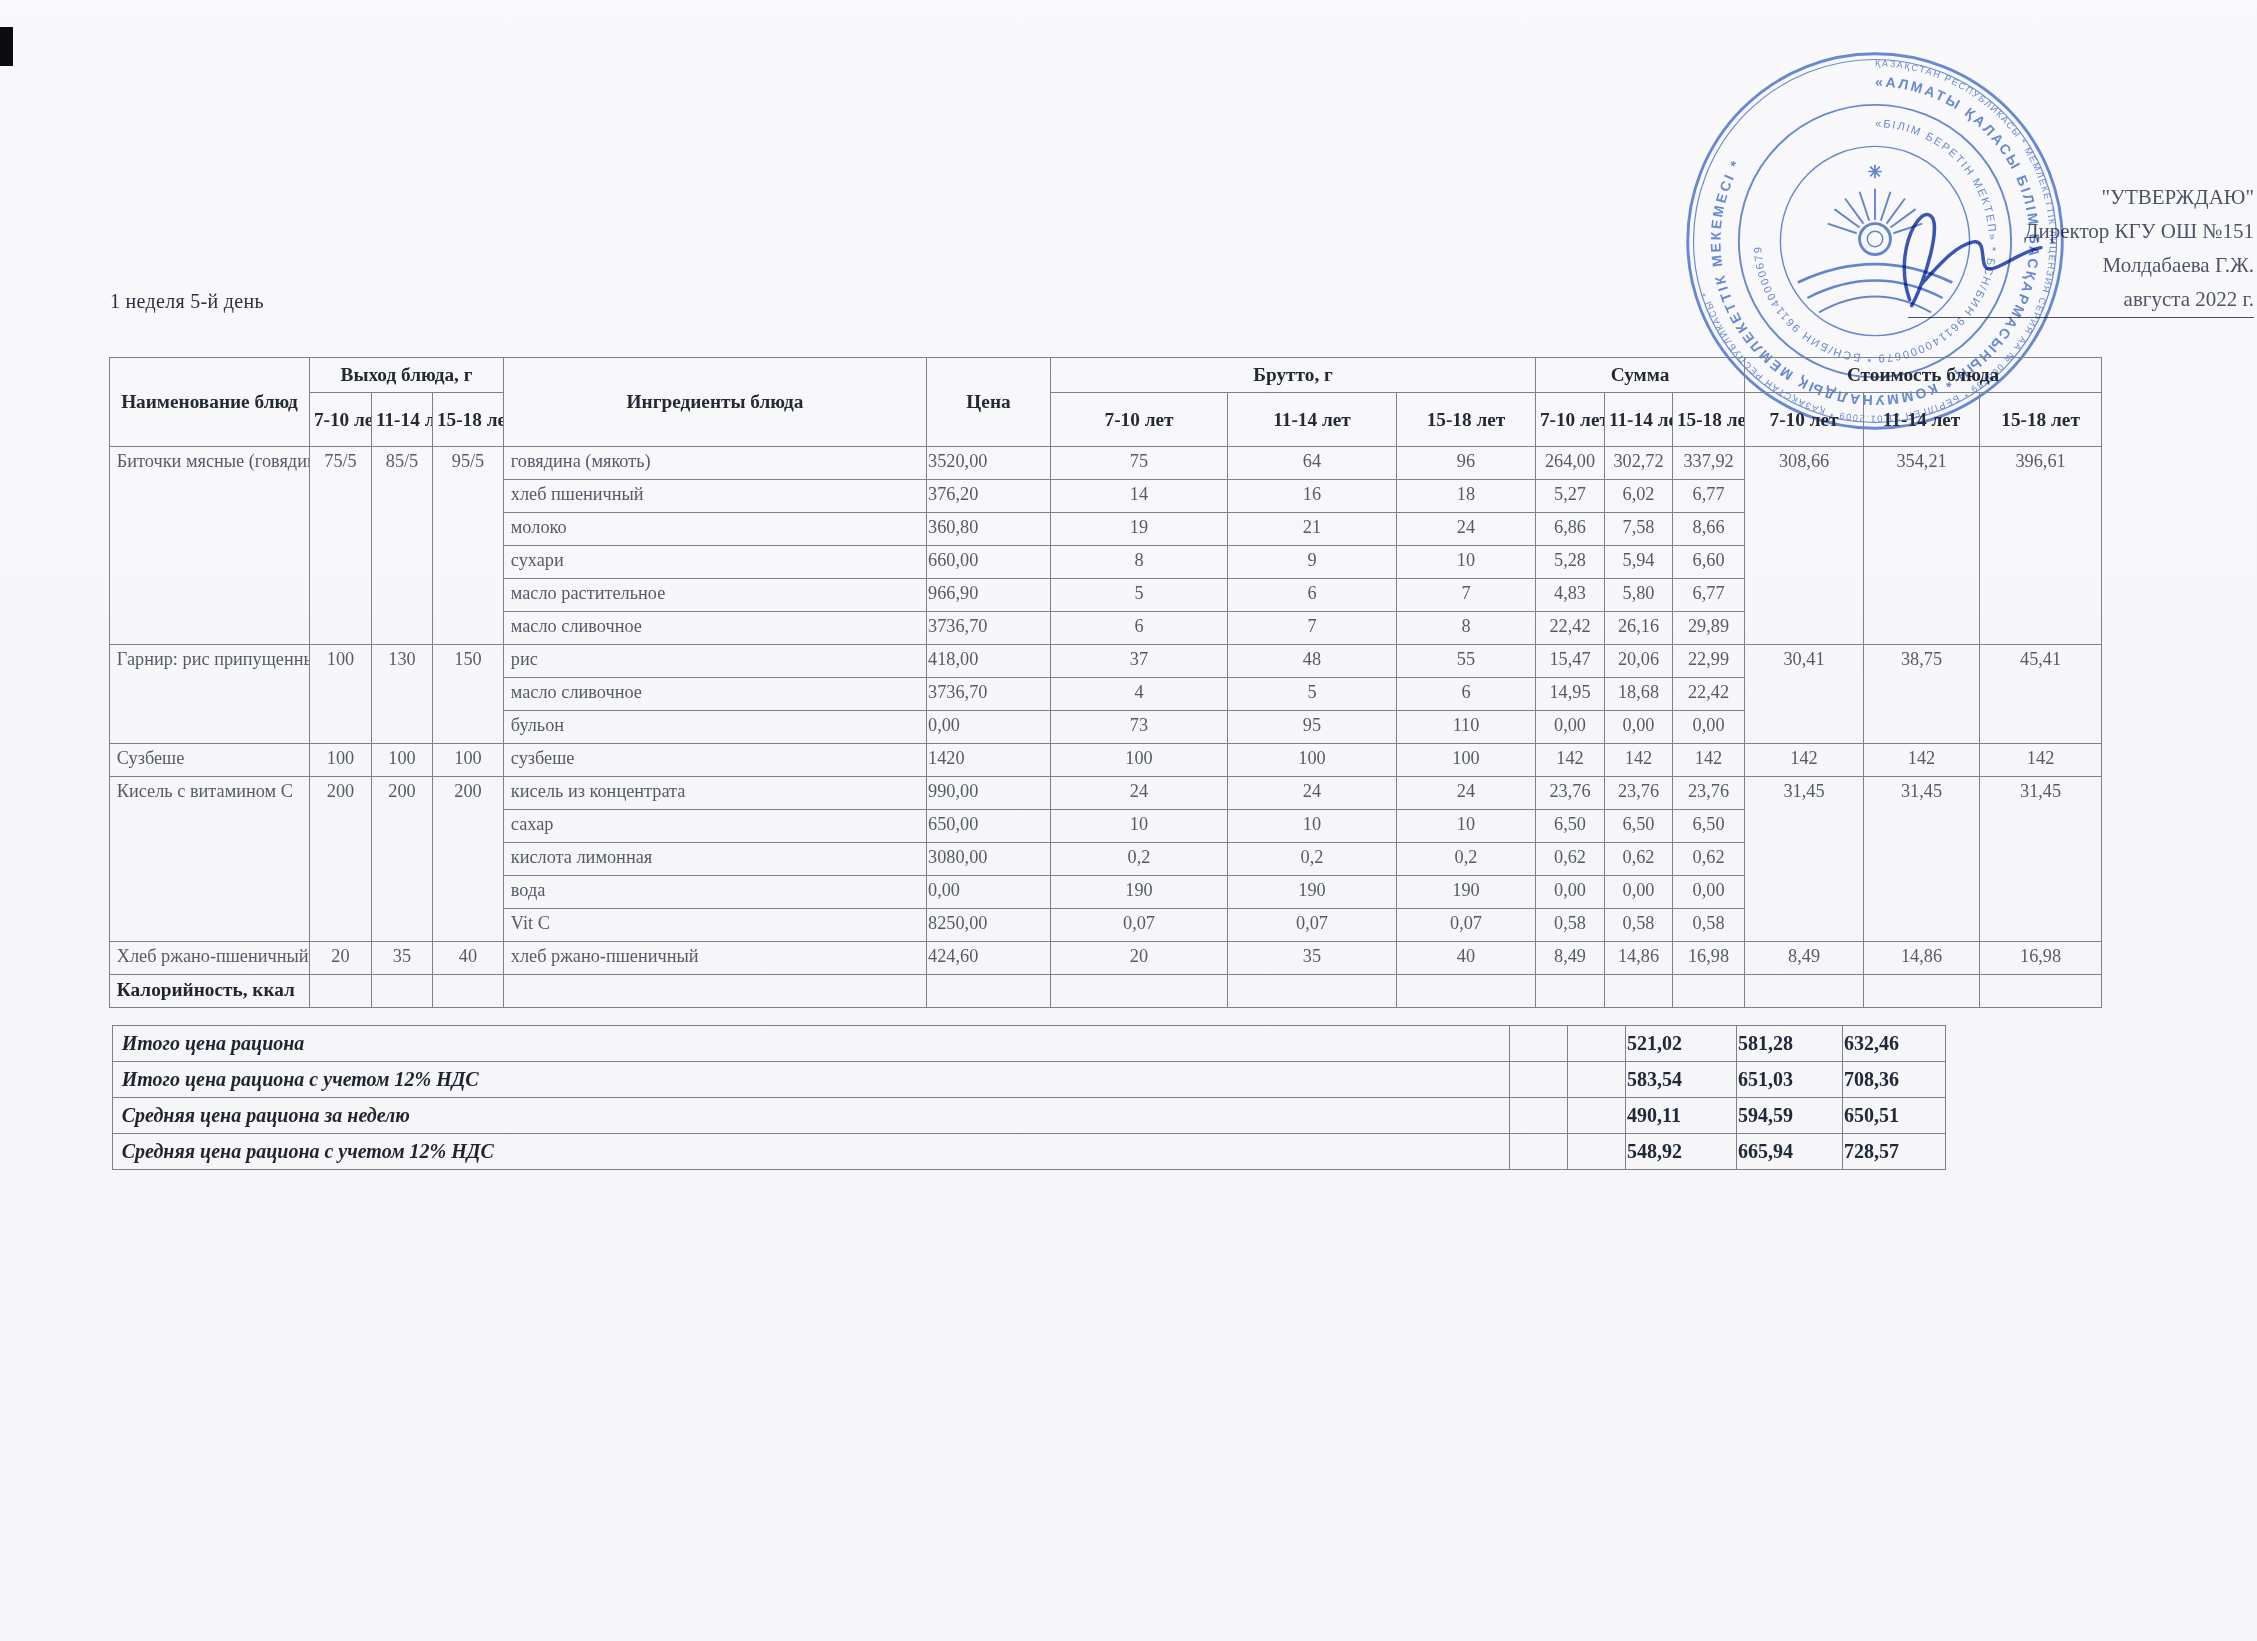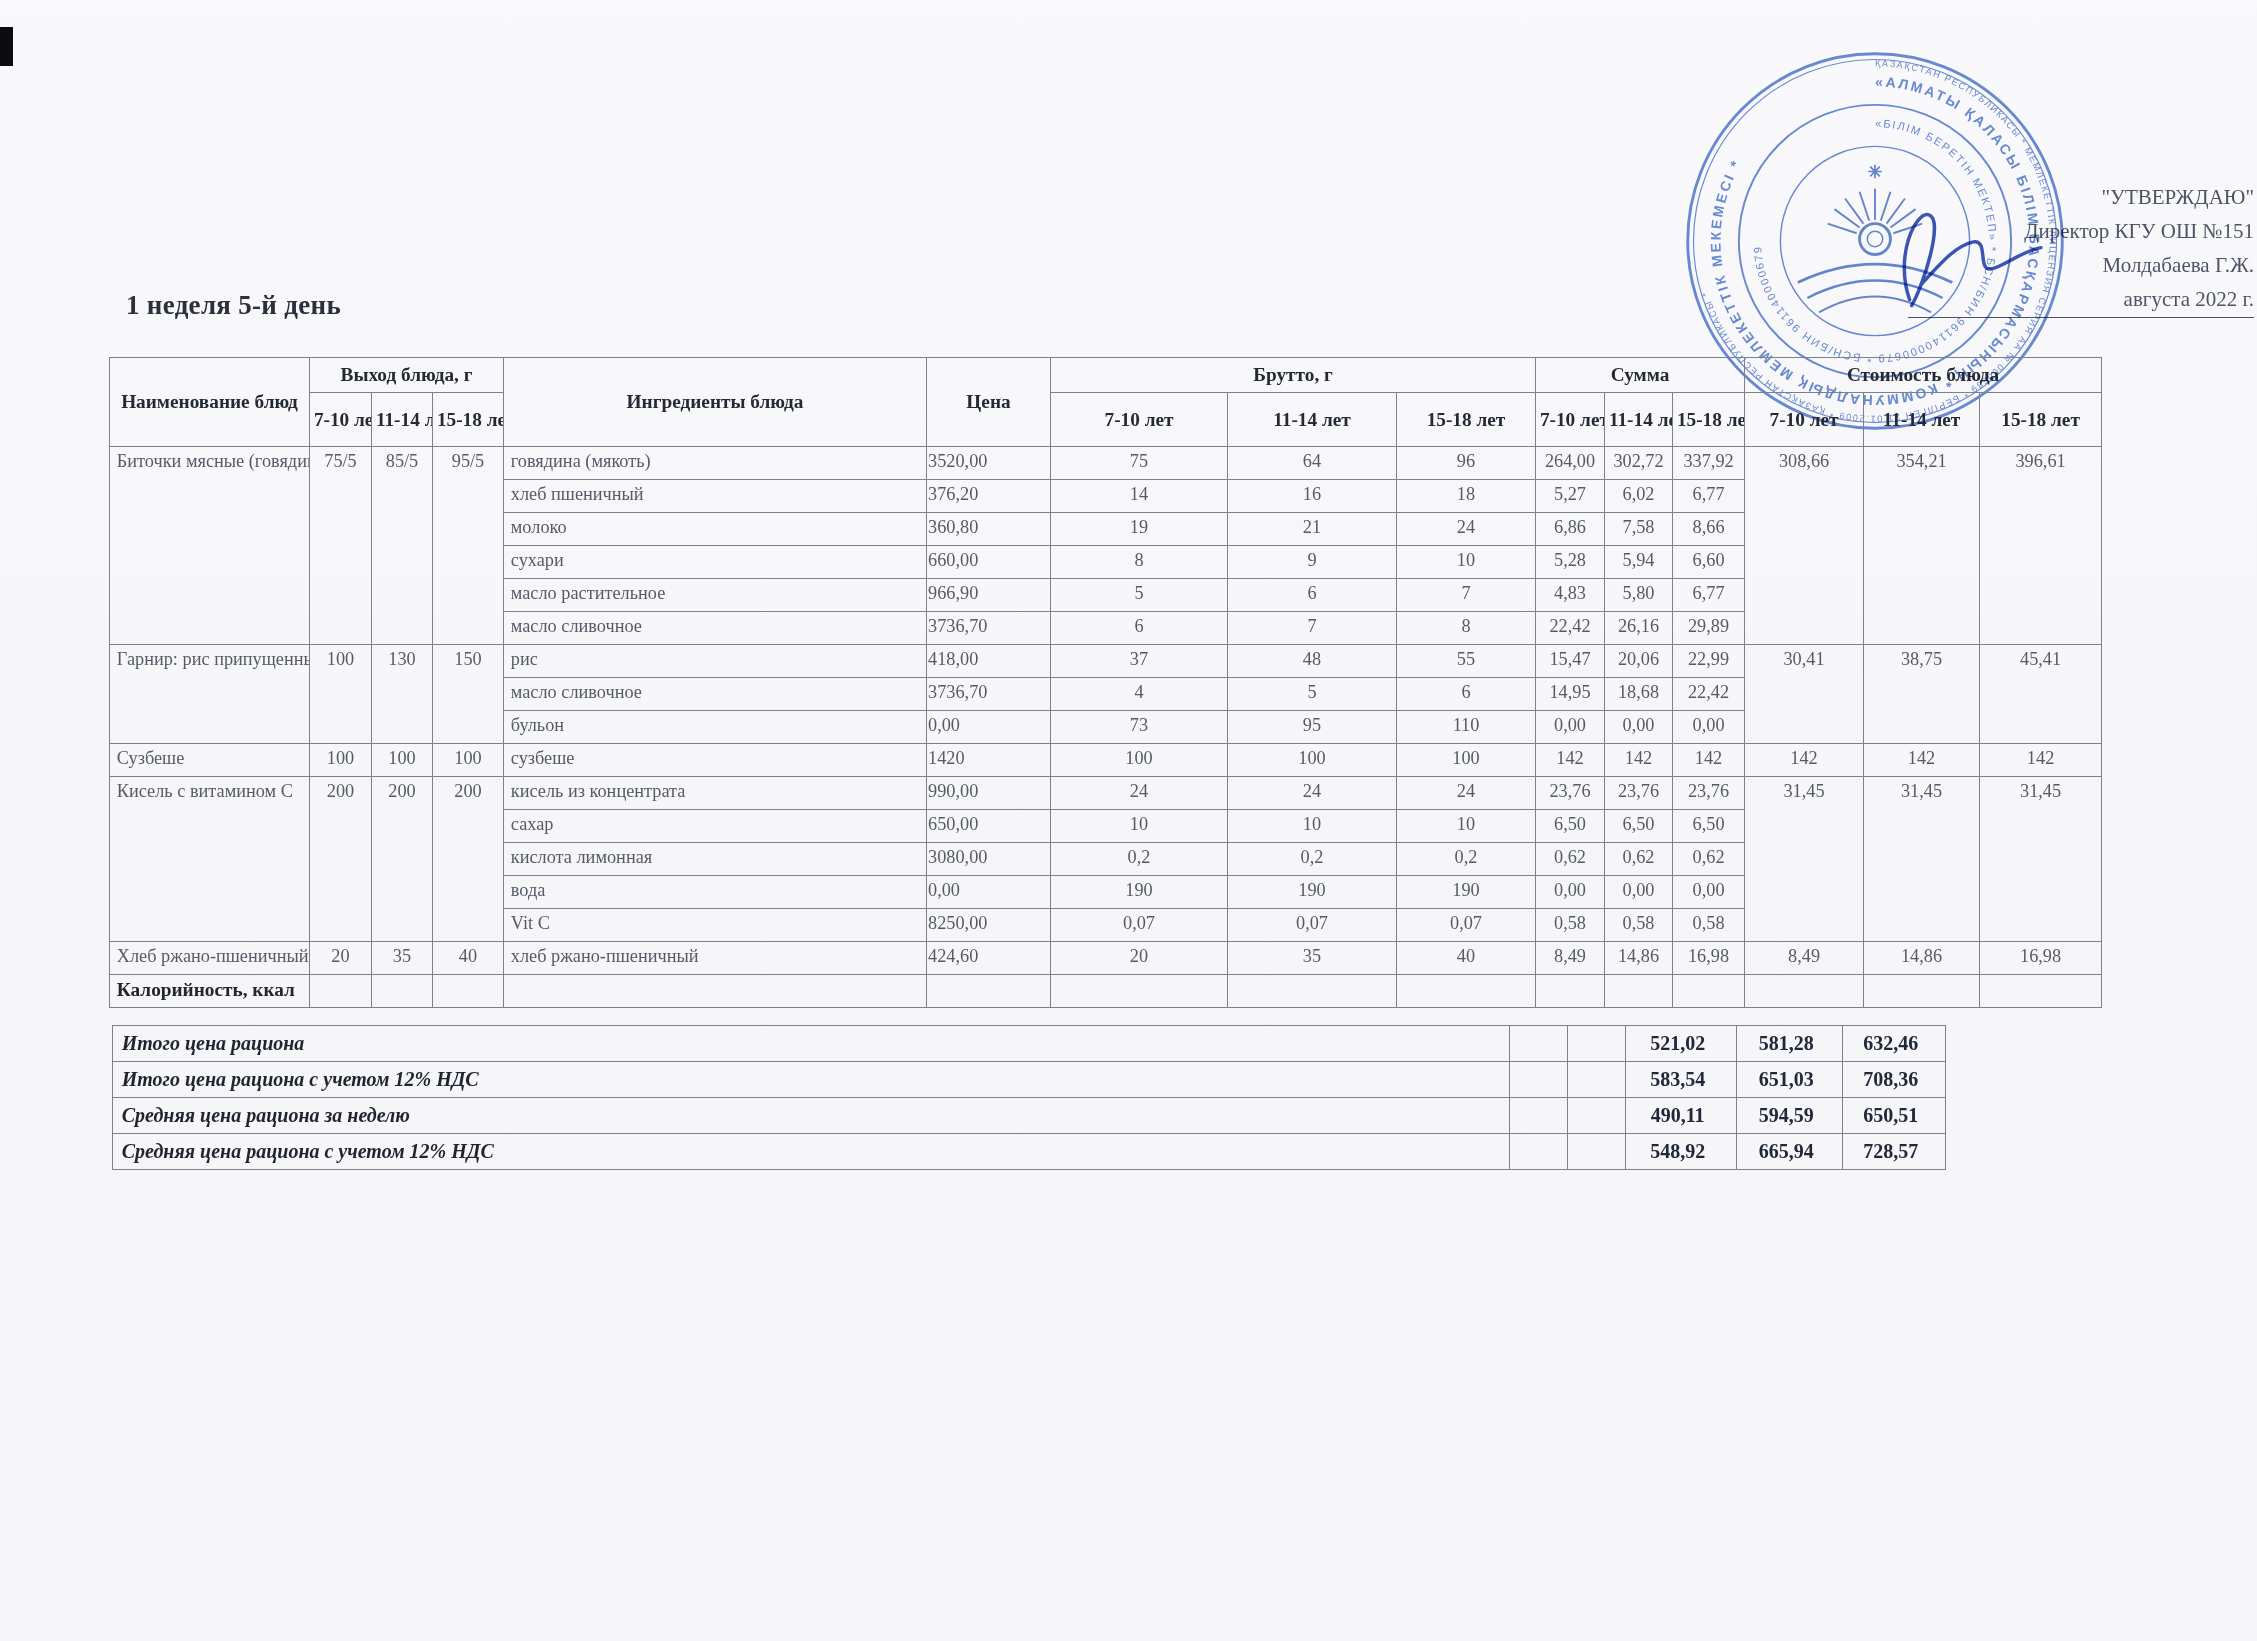--- a/index.html
+++ b/index.html
@@ -2,21 +2,21 @@
 <html><head>
 <meta charset="utf-8">
 <style>
   html,body{margin:0;padding:0;background:#d9dadd;}
   .page{
     position:relative;width:2257px;height:1641px;overflow:hidden;
     background:linear-gradient(180deg,#f9f9fb 0%,#f6f6f8 55%,#f7f7f9 100%);
     font-family:"Liberation Serif","DejaVu Serif",serif;color:#3e4450;
   }
   .corner-mark{position:absolute;left:0;top:27px;width:12.6px;height:39px;background:#0c0c0e;}
-  .title{position:absolute;left:110px;top:290px;font-size:27px;font-weight:bold;color:#2b313c;letter-spacing:0.3px;margin-left:16px;}
+  .title{position:absolute;left:110px;top:290px;font-size:20px;font-weight:normal;color:#2b313c;letter-spacing:0.3px;}
 
   
   .approval{position:absolute;top:180px;left:1733px;width:521px;text-align:right;
     font-size:21px;line-height:34px;color:#4d5464;}
   .approval .date-line span{display:inline-block;min-width:346px;border-bottom:1.9px solid #4a5160;padding-bottom:1px;}
 
   
   .stamp{position:absolute;left:1680px;top:41px;width:390px;height:400px;mix-blend-mode:multiply;opacity:.9;}
   .stamp text{font-family:"Liberation Sans","DejaVu Sans",sans-serif;fill:#5b80cf;}
   .signature{position:absolute;left:1873px;top:203px;width:193px;height:126px;mix-blend-mode:multiply;}
@@ -33,21 +33,21 @@
   td.dish{text-align:left;padding-left:6.8px;color:#464d59;}
   td.ing{text-align:left;padding-left:6.8px;color:#4c5360;}
   td.price{padding-right:11.6px;}
   td.num{text-align:center;}
   td.cost{text-align:center;}
   tr.cal td.cal-label{font-weight:bold;color:#20262f;font-size:19.3px;text-align:left;padding-left:6.8px;}
 
   .summary{left:112px;top:1025px;width:1834px;border:1.9px solid #5c626c;}
   .summary td{border:1px solid #7b818b;height:33px;font-size:20px;vertical-align:middle;overflow:hidden;white-space:nowrap;}
   td.sum-label{font-weight:bold;font-style:italic;color:#1f2530;text-align:left;padding-left:8.7px;}
-  td.sum-val{font-weight:bold;text-align:center;padding-right:7.7px;color:#20283a;}
+  td.sum-val{font-weight:bold;text-align:left;padding-right:7.7px;color:#20283a;}
 </style>
 </head>
 <body>
 
 <div class="page">
 
   <div class="corner-mark"></div>
 
   <div class="title">1 неделя 5-й день</div>
 

